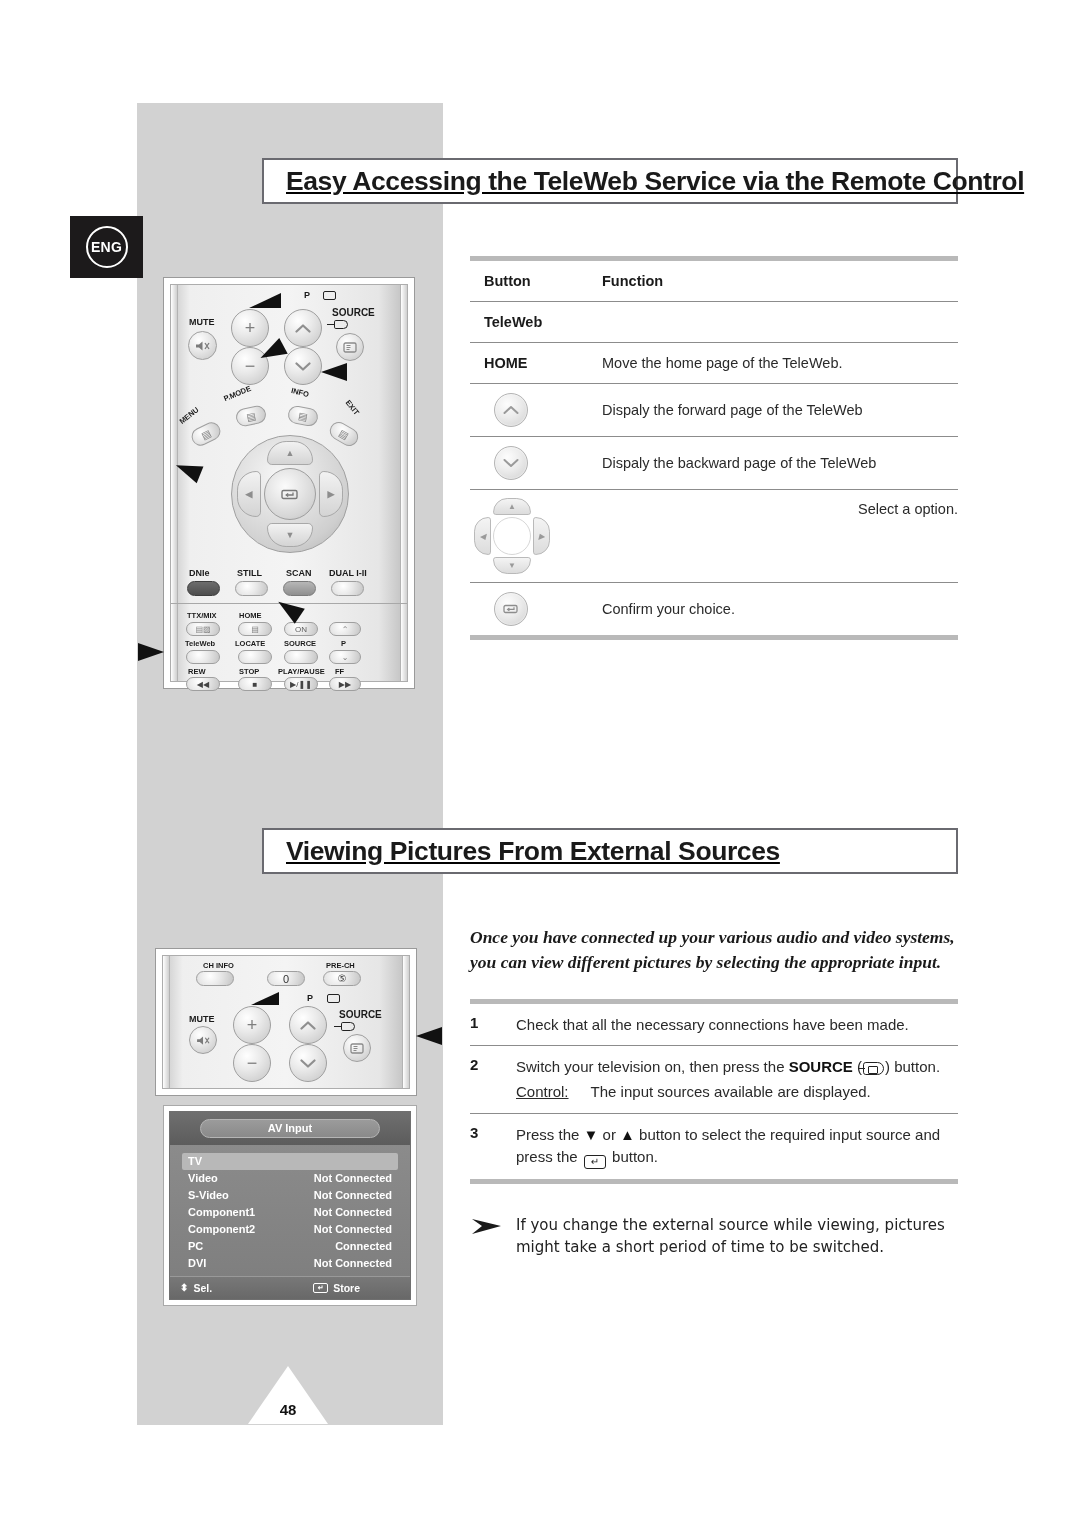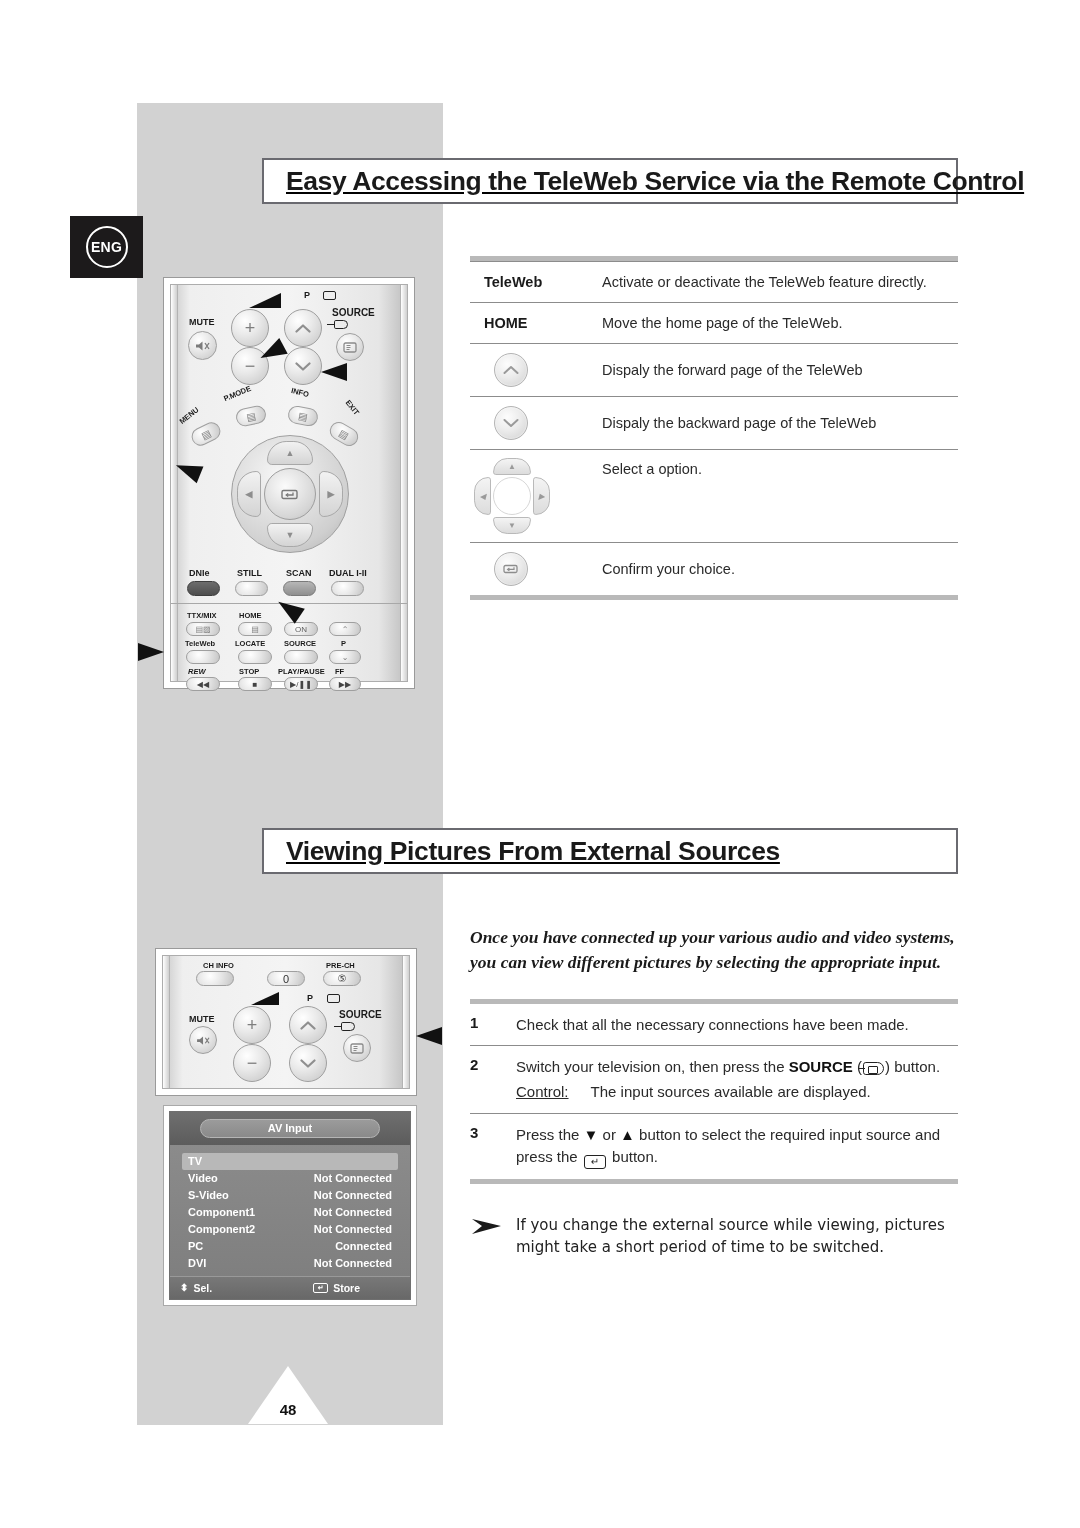--- a/index.html
+++ b/index.html
@@ -284,25 +284,28 @@
   <span>Easy Accessing the TeleWeb Service via the Remote Control</span>
 </div>
 
 <div class="sec-title" id="title-external">
   <span>Viewing Pictures From External Sources</span>
 </div>
 
 <div class="content" style="top:256px;">
   <div class="rule-top"></div>
 
+  <div class="row">
+    <div class="col-btn cell-pad"><span class="hdr-text">Button</span></div>
+    <div class="col-fn cell-pad-fn"><span class="hdr-text">Function</span></div>
+  </div>
   <div class="rule-thin"></div>
 
   <div class="row">
     <div class="col-btn cell-pad"><span class="btn-text">TeleWeb</span></div>
-    <div class="col-fn cell-pad-fn"><span class="fn-text">Activate or deactivate the TeleWeb feature directly.</span></div>
   </div>
   <div class="rule-thin"></div>
 
   <div class="row">
     <div class="col-btn cell-pad"><span class="btn-text">HOME</span></div>
     <div class="col-fn cell-pad-fn"><span class="fn-text">Move the home page of the TeleWeb.</span></div>
   </div>
   <div class="rule-thin"></div>
 
   <div class="row" style="align-items:center;">
@@ -332,21 +335,21 @@
   <div class="row">
     <div class="col-btn" style="padding:8px 0 8px 4px;">
       <div class="navring">
         <i class="nv-up">▲</i>
         <i class="nv-dn">▼</i>
         <i class="nv-lf">◀</i>
         <i class="nv-rt">▶</i>
         <div class="ring-core"></div>
       </div>
     </div>
-    <div class="col-fn" style="padding:10px 0;"><span class="fn-text">Select a option.</span></div>
+    <div class="col-fn" style="padding:10px 0;text-align:right;"><span class="fn-text">Select a option.</span></div>
   </div>
   <div class="rule-thin"></div>
 
   <div class="row" style="align-items:center;">
     <div class="col-btn" style="padding:9px 0 9px 24px;">
       <div class="keycircle enter">
         <svg width="16" height="12" viewBox="0 0 16 12" aria-hidden="true">
           <rect x="1" y="2.5" width="13" height="7" rx="1.5" fill="none" stroke="#8d8d8d" stroke-width="1.3"></rect>
           <path d="M11 4.2 L11 6.4 L5.2 6.4" fill="none" stroke="#8d8d8d" stroke-width="1.2"></path>
           <path d="M6.4 5 L4.6 6.4 L6.4 7.8" fill="none" stroke="#8d8d8d" stroke-width="1.2"></path>
@@ -456,21 +459,21 @@
 
     <div class="rm-lbl small" style="left:14px;top:354px;">TeleWeb</div>
     <div class="rm-lbl small" style="left:64px;top:354px;">LOCATE</div>
     <div class="rm-lbl small" style="left:113px;top:354px;">SOURCE</div>
     <div class="rm-lbl small" style="left:170px;top:354px;">P</div>
     <div class="rbtn pill" style="left:15px;top:365px;width:34px;height:14px;"></div>
     <div class="rbtn pill" style="left:67px;top:365px;width:34px;height:14px;"></div>
     <div class="rbtn pill" style="left:113px;top:365px;width:34px;height:14px;"></div>
     <div class="rbtn pill" style="left:158px;top:365px;width:32px;height:14px;font-size:8px;">⌄</div>
 
-    <div class="rm-lbl small" style="left:17px;top:382px;font-style:italic;">REW</div>
+    <div class="rm-lbl small" style="left:17px;top:382px;">REW</div>
     <div class="rm-lbl small" style="left:68px;top:382px;">STOP</div>
     <div class="rm-lbl small" style="left:107px;top:382px;">PLAY/PAUSE</div>
     <div class="rm-lbl small" style="left:164px;top:382px;">FF</div>
     <div class="rbtn pill" style="left:15px;top:392px;width:34px;height:14px;font-size:8px;color:#444;">◀◀</div>
     <div class="rbtn pill" style="left:67px;top:392px;width:34px;height:14px;font-size:8px;color:#444;">■</div>
     <div class="rbtn pill" style="left:113px;top:392px;width:34px;height:14px;font-size:8px;color:#444;">▶/❚❚</div>
     <div class="rbtn pill" style="left:158px;top:392px;width:32px;height:14px;font-size:8px;color:#444;">▶▶</div>
 
     <div class="ptr left" style="left:105px; top:315px; transform:rotate(34deg);"></div>
   </div>

